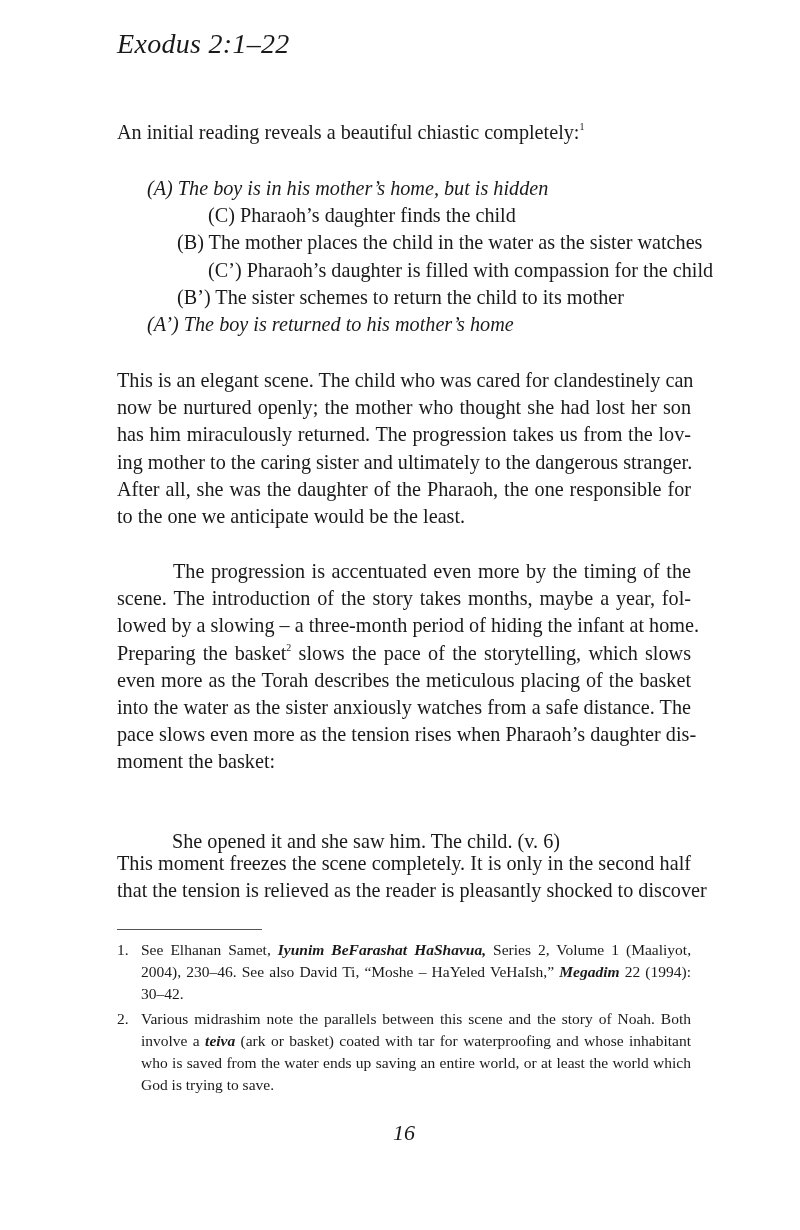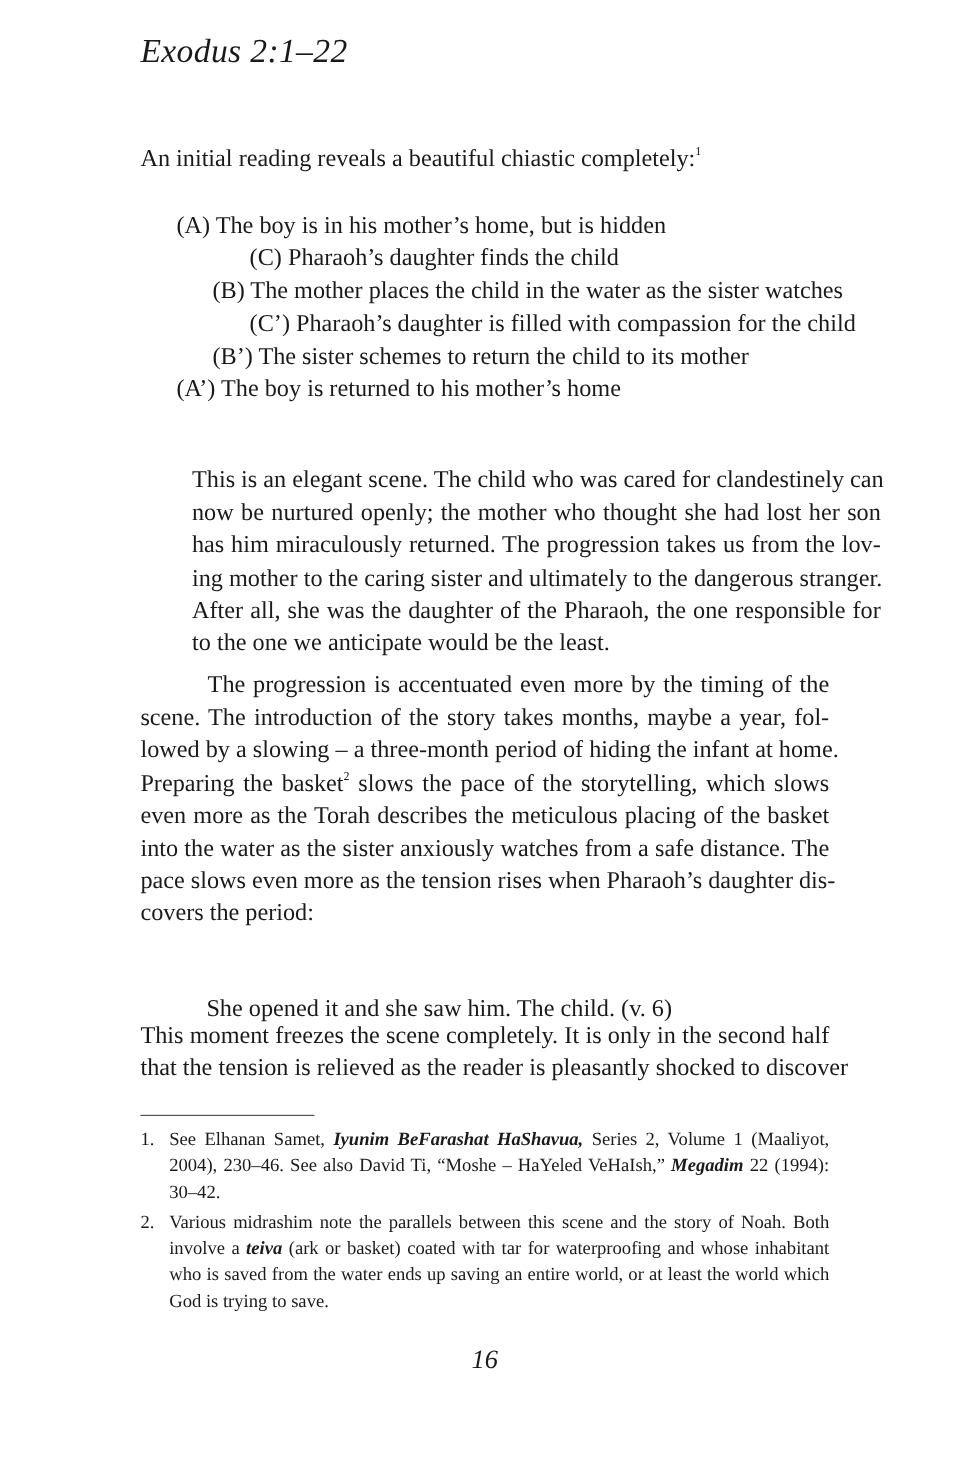--- a/index.html
+++ b/index.html
@@ -11,24 +11,24 @@
   .page { position: absolute; left: 117px; top: 0; width: 574px; }
   .running-head {
     position: absolute; top: 28px; left: 0;
     font-style: italic; font-size: 28px; letter-spacing: 0.3px;
   }
   .body-text { font-size: 20.2px; line-height: 27.2px; }
   .intro { position: absolute; top: 119px; left: 0; width: 580px; white-space: nowrap; }
   sup { font-size: 10px; vertical-align: 9px; line-height: 0; }
   .chiasm { position: absolute; top: 175px; left: 0; width: 600px; }
   .chiasm-line { white-space: nowrap; }
-  .l0 { padding-left: 30px; }
+  .l0 { padding-left: 30px; font-style: italic; }
   .l1 { padding-left: 60px; }
   .l2 { padding-left: 91px; }
-  .para1 { position: absolute; top: 387px; left: 0; width: 574px; text-align: justify; margin-left: 43px; }
+  .para1 { position: absolute; top: 367px; left: 0; width: 574px; text-align: justify; }
   .para2 { position: absolute; top: 558px; left: 0; width: 574px; text-align: justify; }
   .jl { display: block; text-align: justify; text-align-last: justify; white-space: nowrap; }
   .jl.last { text-align-last: left; }
   .quote { position: absolute; top: 828px; left: 55px; white-space: nowrap; }
   .para3 { position: absolute; top: 850px; left: 0; width: 574px; }
   .rule { position: absolute; top: 929px; left: 0; width: 145px; height: 1px; background: #555; }
   .footnotes { position: absolute; top: 939px; left: 0; width: 574px; font-size: 15.5px; line-height: 22px; }
   .fn { position: relative; padding-left: 24px; margin-bottom: 3px; }
   .fn-num { position: absolute; left: 0; top: 0; }
   .fn-text { display: block; text-align: justify; }
@@ -68,21 +68,21 @@
   </div>
 
   <div class="body-text para2">
     <span class="jl" style="padding-left:56px;">The progression is accentuated even more by the timing of the</span>
     <span class="jl">scene. The introduction of the story takes months, maybe a year, fol-</span>
     <span class="jl">lowed by a slowing – a three-month period of hiding the infant at home.</span>
     <span class="jl"><span>Preparing the basket</span><sup>2</sup><span> slows the pace of the storytelling, which slows</span></span>
     <span class="jl">even more as the Torah describes the meticulous placing of the basket</span>
     <span class="jl">into the water as the sister anxiously watches from a safe distance. The</span>
     <span class="jl">pace slows even more as the tension rises when Pharaoh’s daughter dis-</span>
-    <span class="jl last">covers the period:</span>
+    <span class="jl last">moment the basket:</span>
   </div>
 
   <div class="body-text quote">She opened it and she saw him. The child. (v. 6)</div>
 
   <div class="body-text para3">
     <span class="jl">This moment freezes the scene completely. It is only in the second half</span>
     <span class="jl">that the tension is relieved as the reader is pleasantly shocked to discover</span>
   </div>
 
   <div class="rule"></div>

